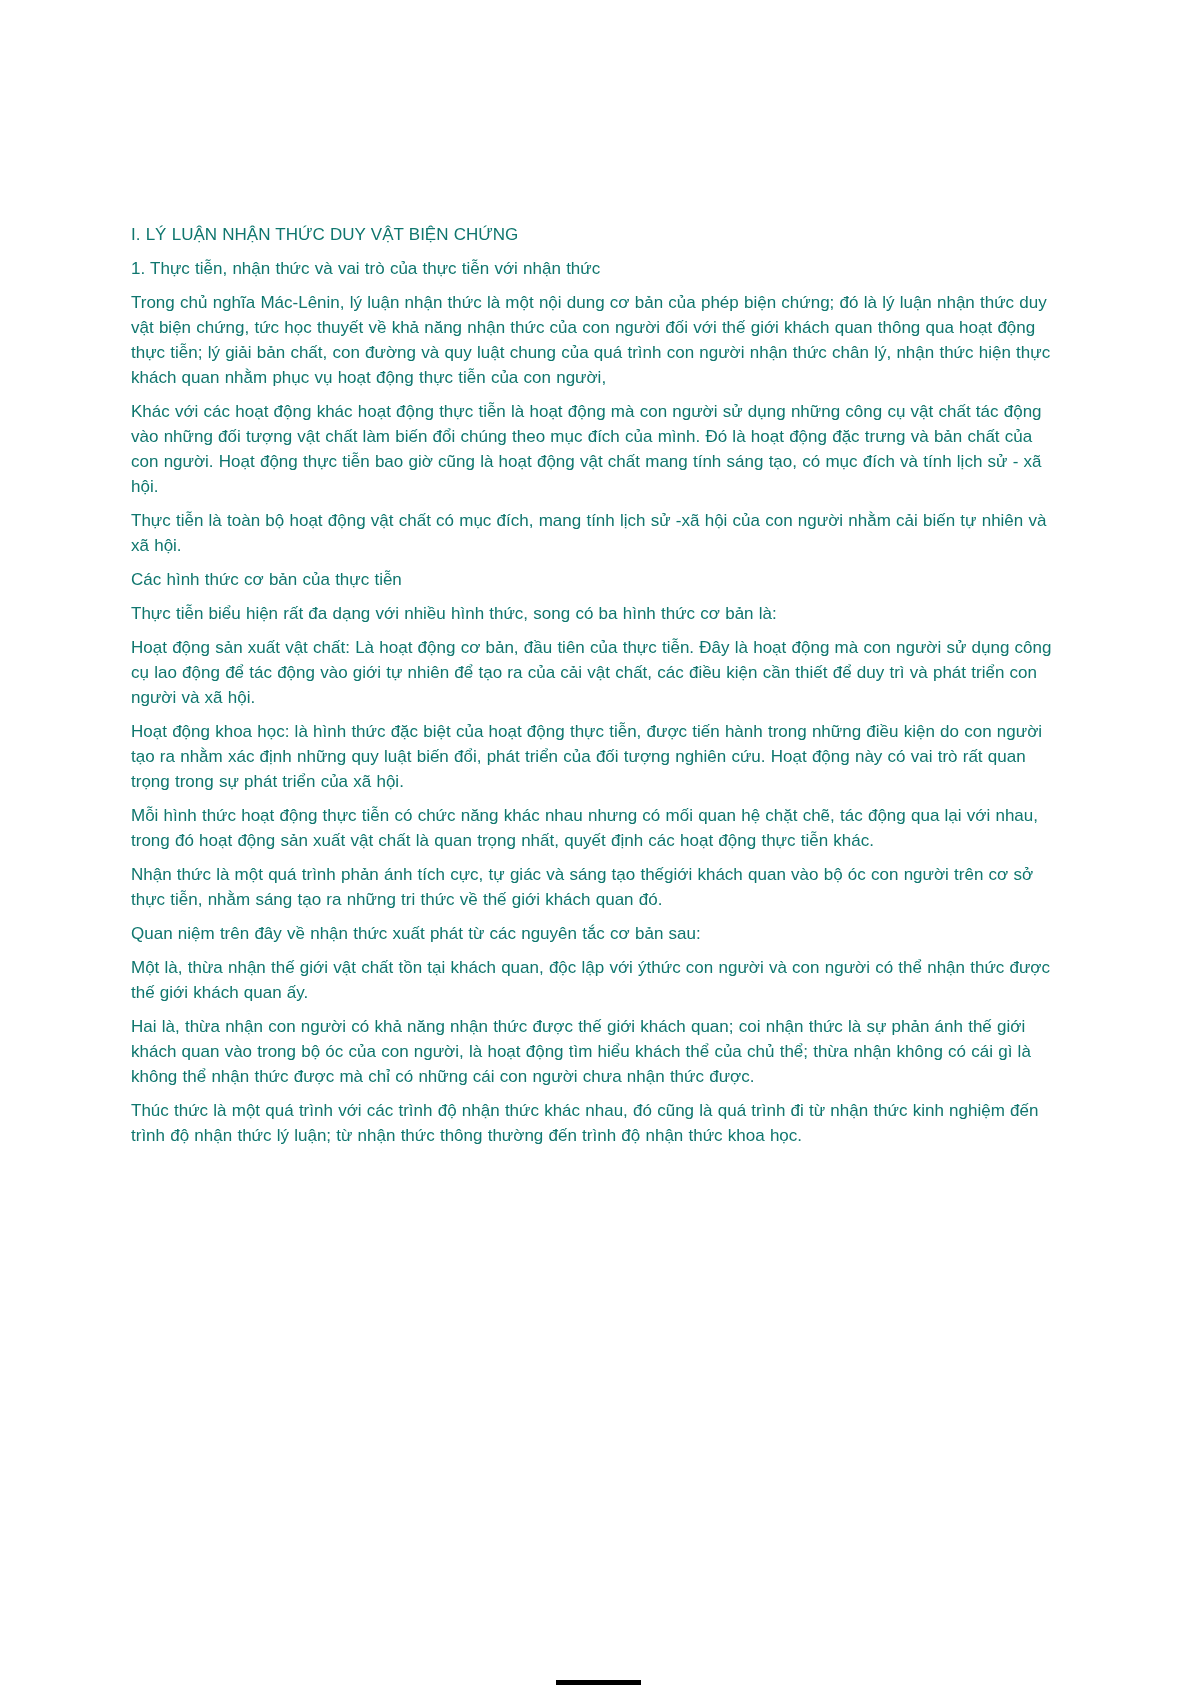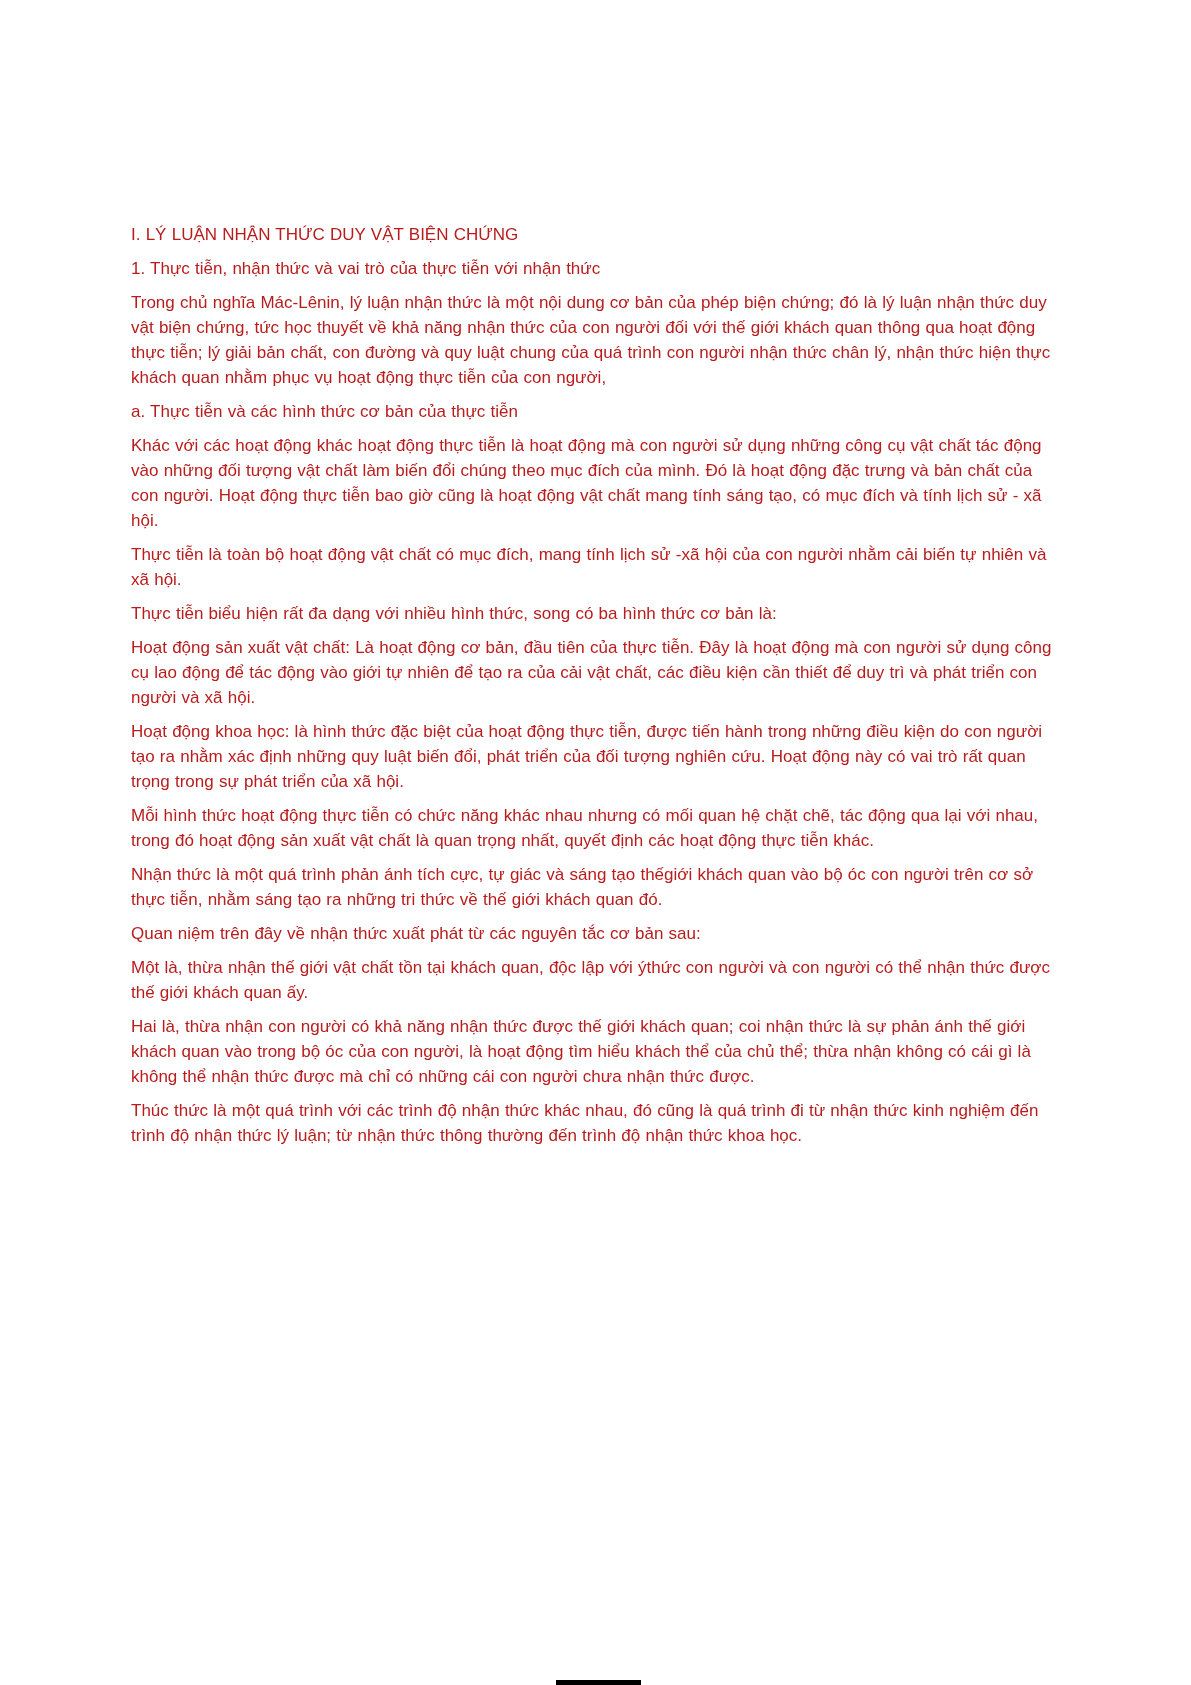--- a/index.html
+++ b/index.html
@@ -19,43 +19,43 @@
     position: absolute;
     top: 222px;
     left: 131px;
     width: 933px;
   }
   .block {
     margin: 0 0 9px 0;
     font-size: 17px;
     line-height: 25px;
     font-weight: 400;
-    color: #b91c1c;
+    color: #0f766e;
     text-align: left;
     word-spacing: 0.5px;
   }
   .bottom-bar {
     position: absolute;
     left: 556px;
     bottom: 0;
     width: 85px;
     height: 5px;
     background: #000000;
   }
 </style>
 </head>
 <body>
 
 <div class="page">
   <p class="block">I. LÝ LUẬN NHẬN THỨC DUY VẬT BIỆN CHỨNG</p>
   <p class="block">1. Thực tiễn, nhận thức và vai trò của thực tiễn với nhận thức</p>
   <p class="block">Trong chủ nghĩa Mác-Lênin, lý luận nhận thức là một nội dung cơ bản của phép biện chứng; đó là lý luận nhận thức duy vật biện chứng, tức học thuyết về khả năng nhận thức của con người đối với thế giới khách quan thông qua hoạt động thực tiễn; lý giải bản chất, con đường và quy luật chung của quá trình con người nhận thức chân lý, nhận thức hiện thực khách quan nhằm phục vụ hoạt động thực tiễn của con người,</p>
-  <p class="block">a. Thực tiễn và các hình thức cơ bản của thực tiễn</p>
   <p class="block">Khác với các hoạt động khác hoạt động thực tiễn là hoạt động mà con người sử dụng những công cụ vật chất tác động vào những đối tượng vật chất làm biến đổi chúng theo mục đích của mình. Đó là hoạt động đặc trưng và bản chất của con người. Hoạt động thực tiễn bao giờ cũng là hoạt động vật chất mang tính sáng tạo, có mục đích và tính lịch sử - xã hội.</p>
   <p class="block">Thực tiễn là toàn bộ hoạt động vật chất có mục đích, mang tính lịch sử -xã hội của con người nhằm cải biến tự nhiên và xã hội.</p>
+  <p class="block">Các hình thức cơ bản của thực tiễn</p>
   <p class="block">Thực tiễn biểu hiện rất đa dạng với nhiều hình thức, song có ba hình thức cơ bản là:</p>
   <p class="block">Hoạt động sản xuất vật chất: Là hoạt động cơ bản, đầu tiên của thực tiễn. Đây là hoạt động mà con người sử dụng công cụ lao động để tác động vào giới tự nhiên để tạo ra của cải vật chất, các điều kiện cần thiết để duy trì và phát triển con người và xã hội.</p>
   <p class="block">Hoạt động khoa học: là hình thức đặc biệt của hoạt động thực tiễn, được tiến hành trong những điều kiện do con người tạo ra nhằm xác định những quy luật biến đổi, phát triển của đối tượng nghiên cứu. Hoạt động này có vai trò rất quan trọng trong sự phát triển của xã hội.</p>
   <p class="block">Mỗi hình thức hoạt động thực tiễn có chức năng khác nhau nhưng có mối quan hệ chặt chẽ, tác động qua lại với nhau, trong đó hoạt động sản xuất vật chất là quan trọng nhất, quyết định các hoạt động thực tiễn khác.</p>
   <p class="block">Nhận thức là một quá trình phản ánh tích cực, tự giác và sáng tạo thếgiới khách quan vào bộ óc con người trên cơ sở thực tiễn, nhằm sáng tạo ra những tri thức về thế giới khách quan đó.</p>
   <p class="block">Quan niệm trên đây về nhận thức xuất phát từ các nguyên tắc cơ bản sau:</p>
   <p class="block">Một là, thừa nhận thế giới vật chất tồn tại khách quan, độc lập với ýthức con người và con người có thể nhận thức được thế giới khách quan ấy.</p>
   <p class="block">Hai là, thừa nhận con người có khả năng nhận thức được thế giới khách quan; coi nhận thức là sự phản ánh thế giới khách quan vào trong bộ óc của con người, là hoạt động tìm hiểu khách thể của chủ thể; thừa nhận không có cái gì là không thể nhận thức được mà chỉ có những cái con người chưa nhận thức được.</p>
   <p class="block">Thúc thức là một quá trình với các trình độ nhận thức khác nhau, đó cũng là quá trình đi từ nhận thức kinh nghiệm đến trình độ nhận thức lý luận; từ nhận thức thông thường đến trình độ nhận thức khoa học.</p>
 </div>

